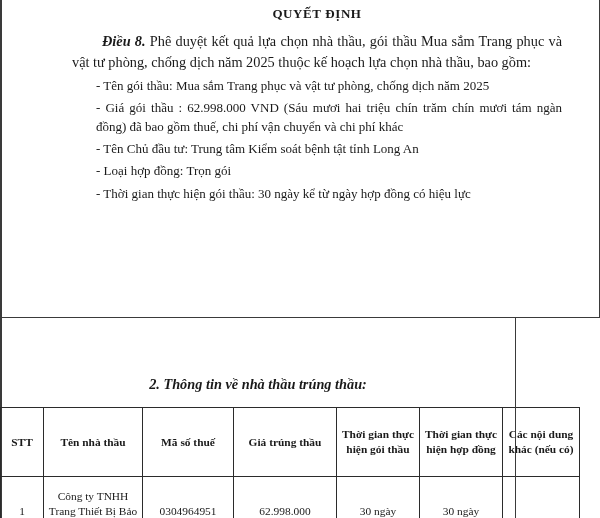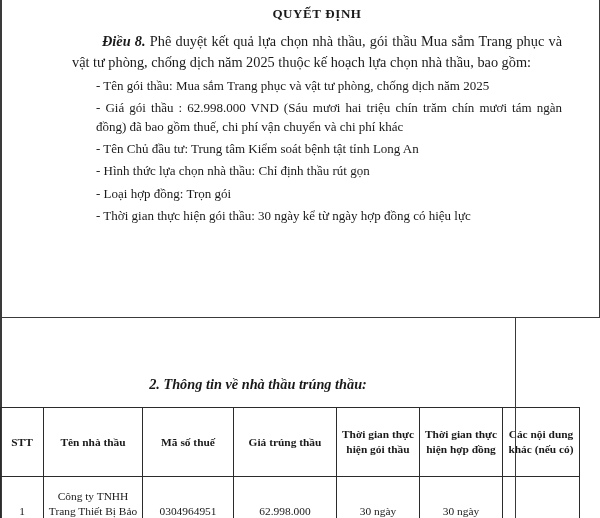--- a/index.html
+++ b/index.html
@@ -172,21 +172,20 @@
     <div class="content-top">
 
       <div class="doc-title">QUYẾT ĐỊNH</div>
 
       <p class="para indent"><span class="article-label">Điều 8.</span><span> Phê duyệt kết quả lựa chọn nhà thầu, gói thầu Mua sắm Trang phục và vật tư phòng, chống dịch năm 2025 thuộc kế hoạch lựa chọn nhà thầu, bao gồm:</span></p>
 
 
       <p class="bullet">- Tên gói thầu: Mua sắm Trang phục và vật tư phòng, chống dịch năm 2025</p>
       <p class="bullet">- Giá gói thầu : 62.998.000 VND (Sáu mươi hai triệu chín trăm chín mươi tám ngàn đồng) đã bao gồm thuế, chi phí vận chuyển và chi phí khác</p>
       <p class="bullet">- Tên Chủ đầu tư: Trung tâm Kiểm soát bệnh tật tỉnh Long An</p>
-      <p class="bullet">- Hình thức lựa chọn nhà thầu: Chỉ định thầu rút gọn</p>
       <p class="bullet">- Loại hợp đồng: Trọn gói</p>
       <p class="bullet">- Thời gian thực hiện gói thầu: 30 ngày kể từ ngày hợp đồng có hiệu lực</p>
 
     </div>
   </div>
 
   <div class="frame-bottom">
     <div class="content-bottom">
 
       <div class="sec-head-2">2. Thông tin về nhà thầu trúng thầu:</div>

